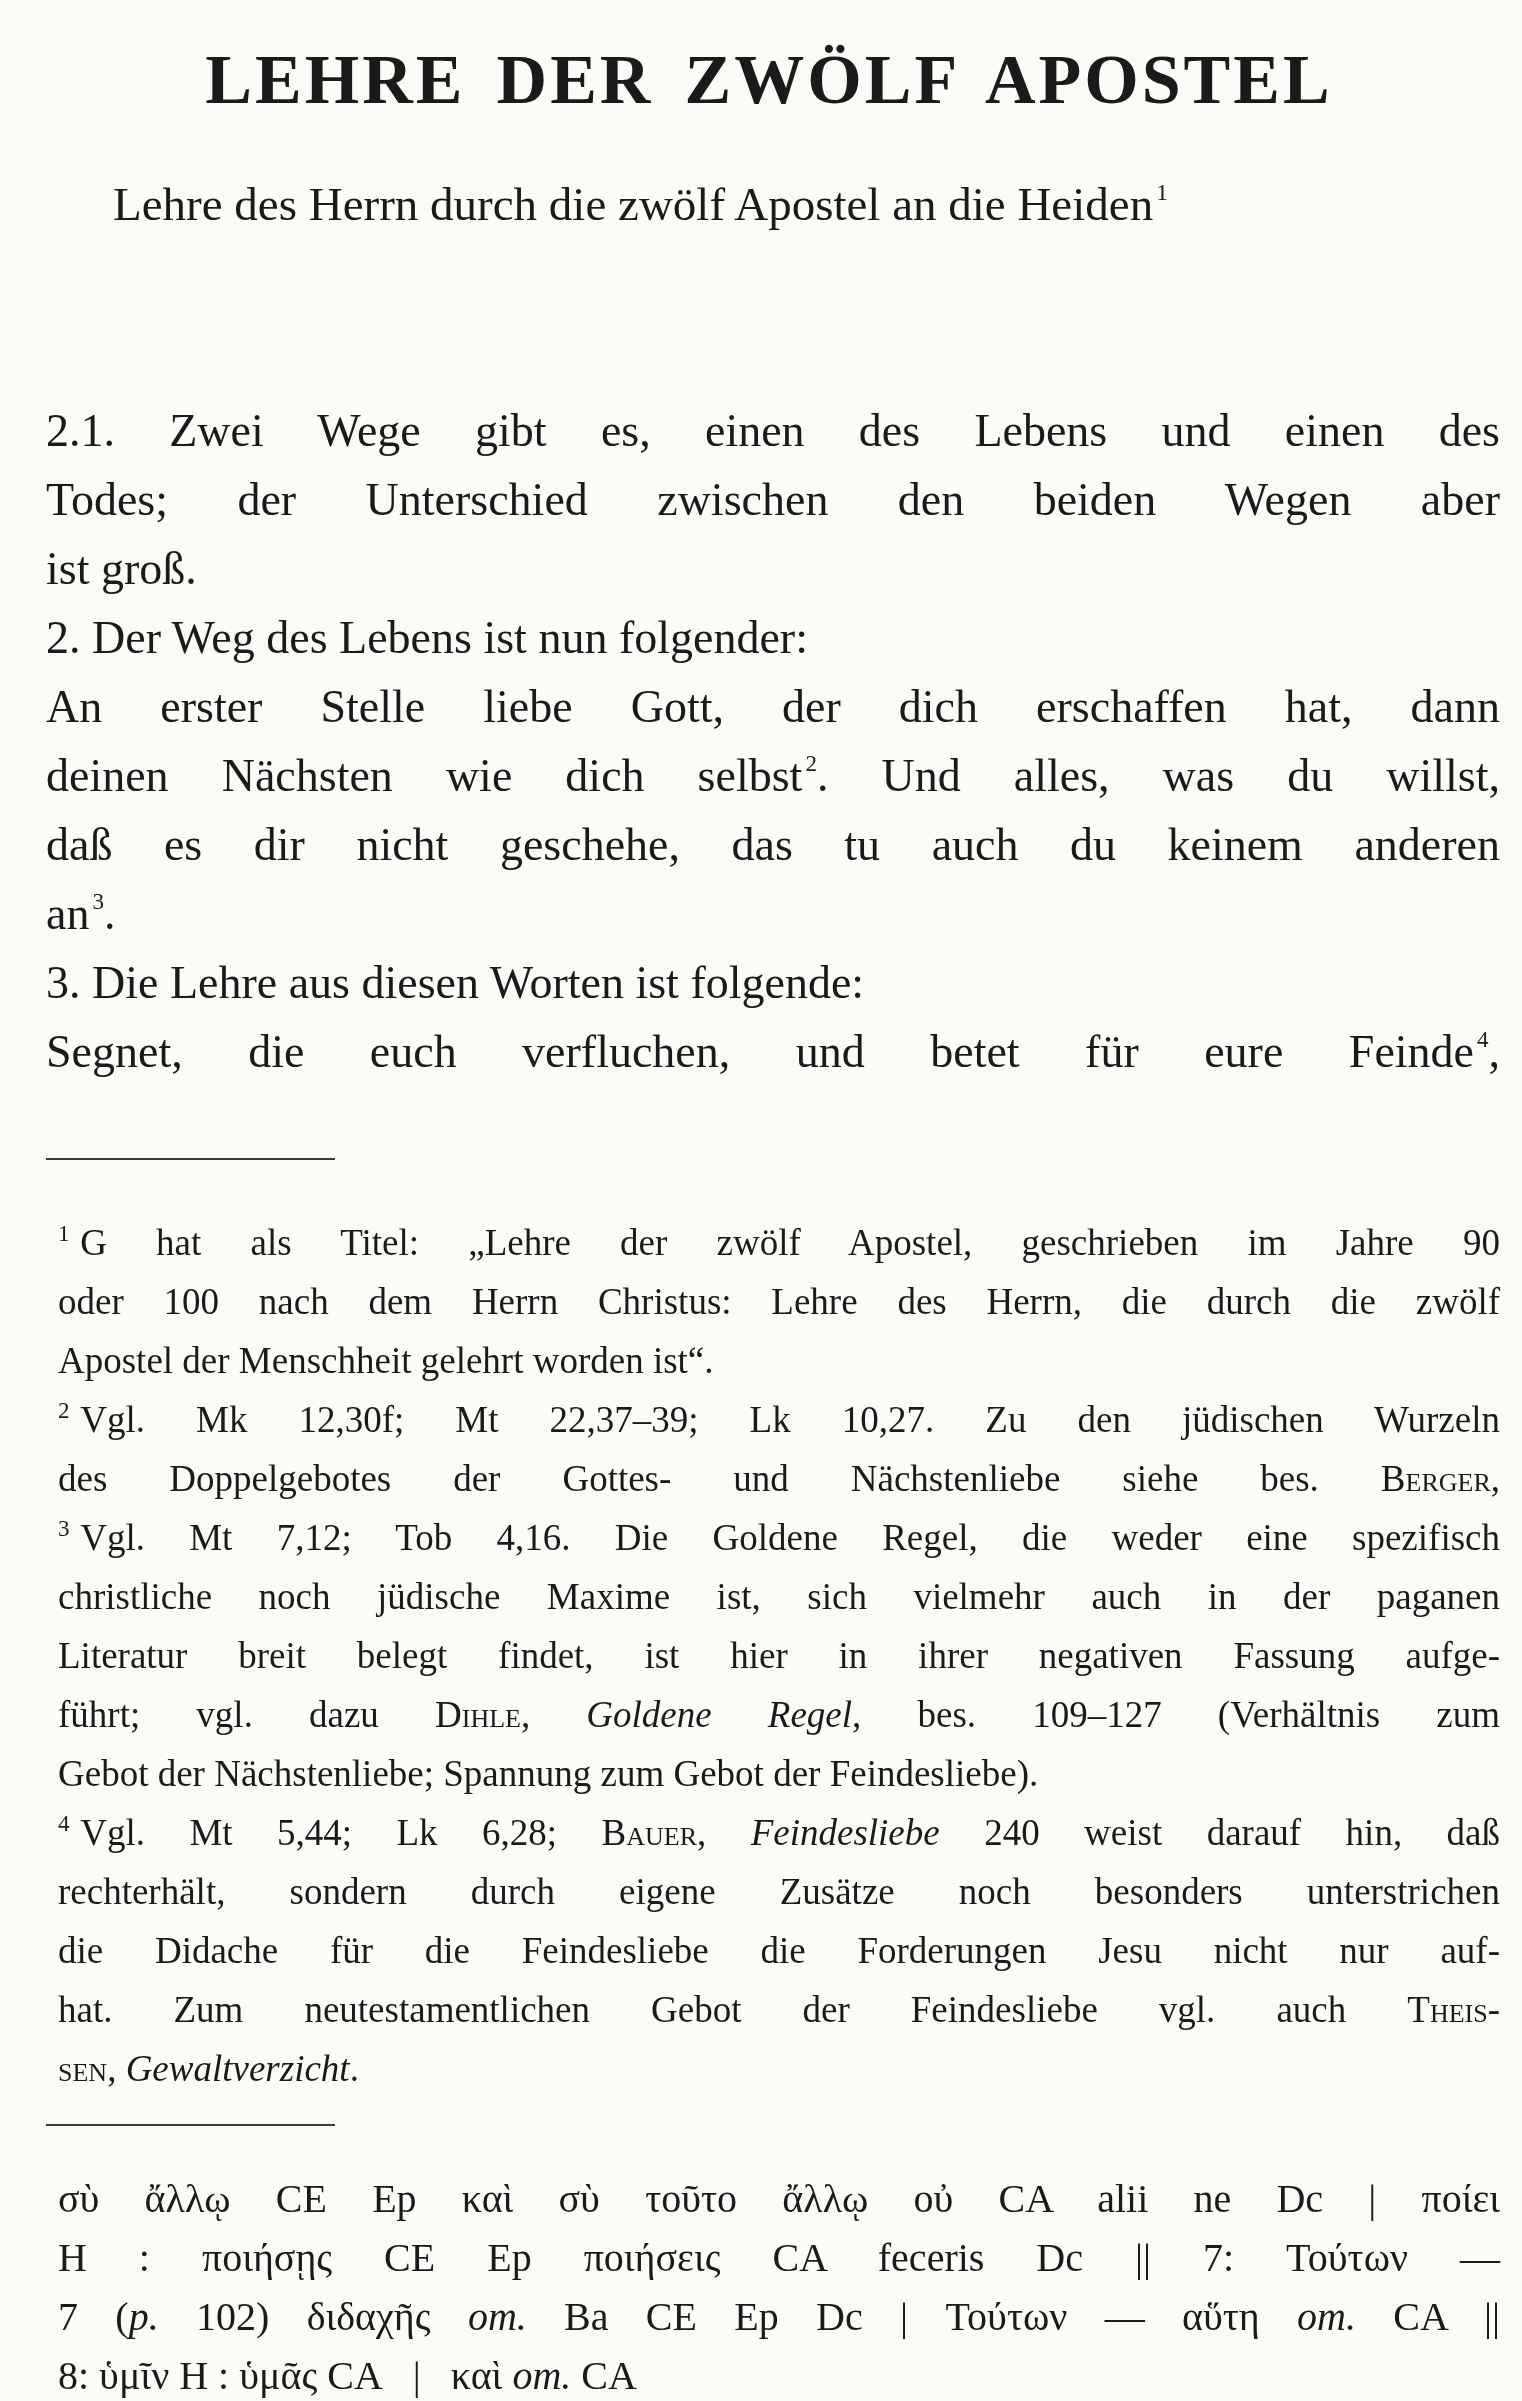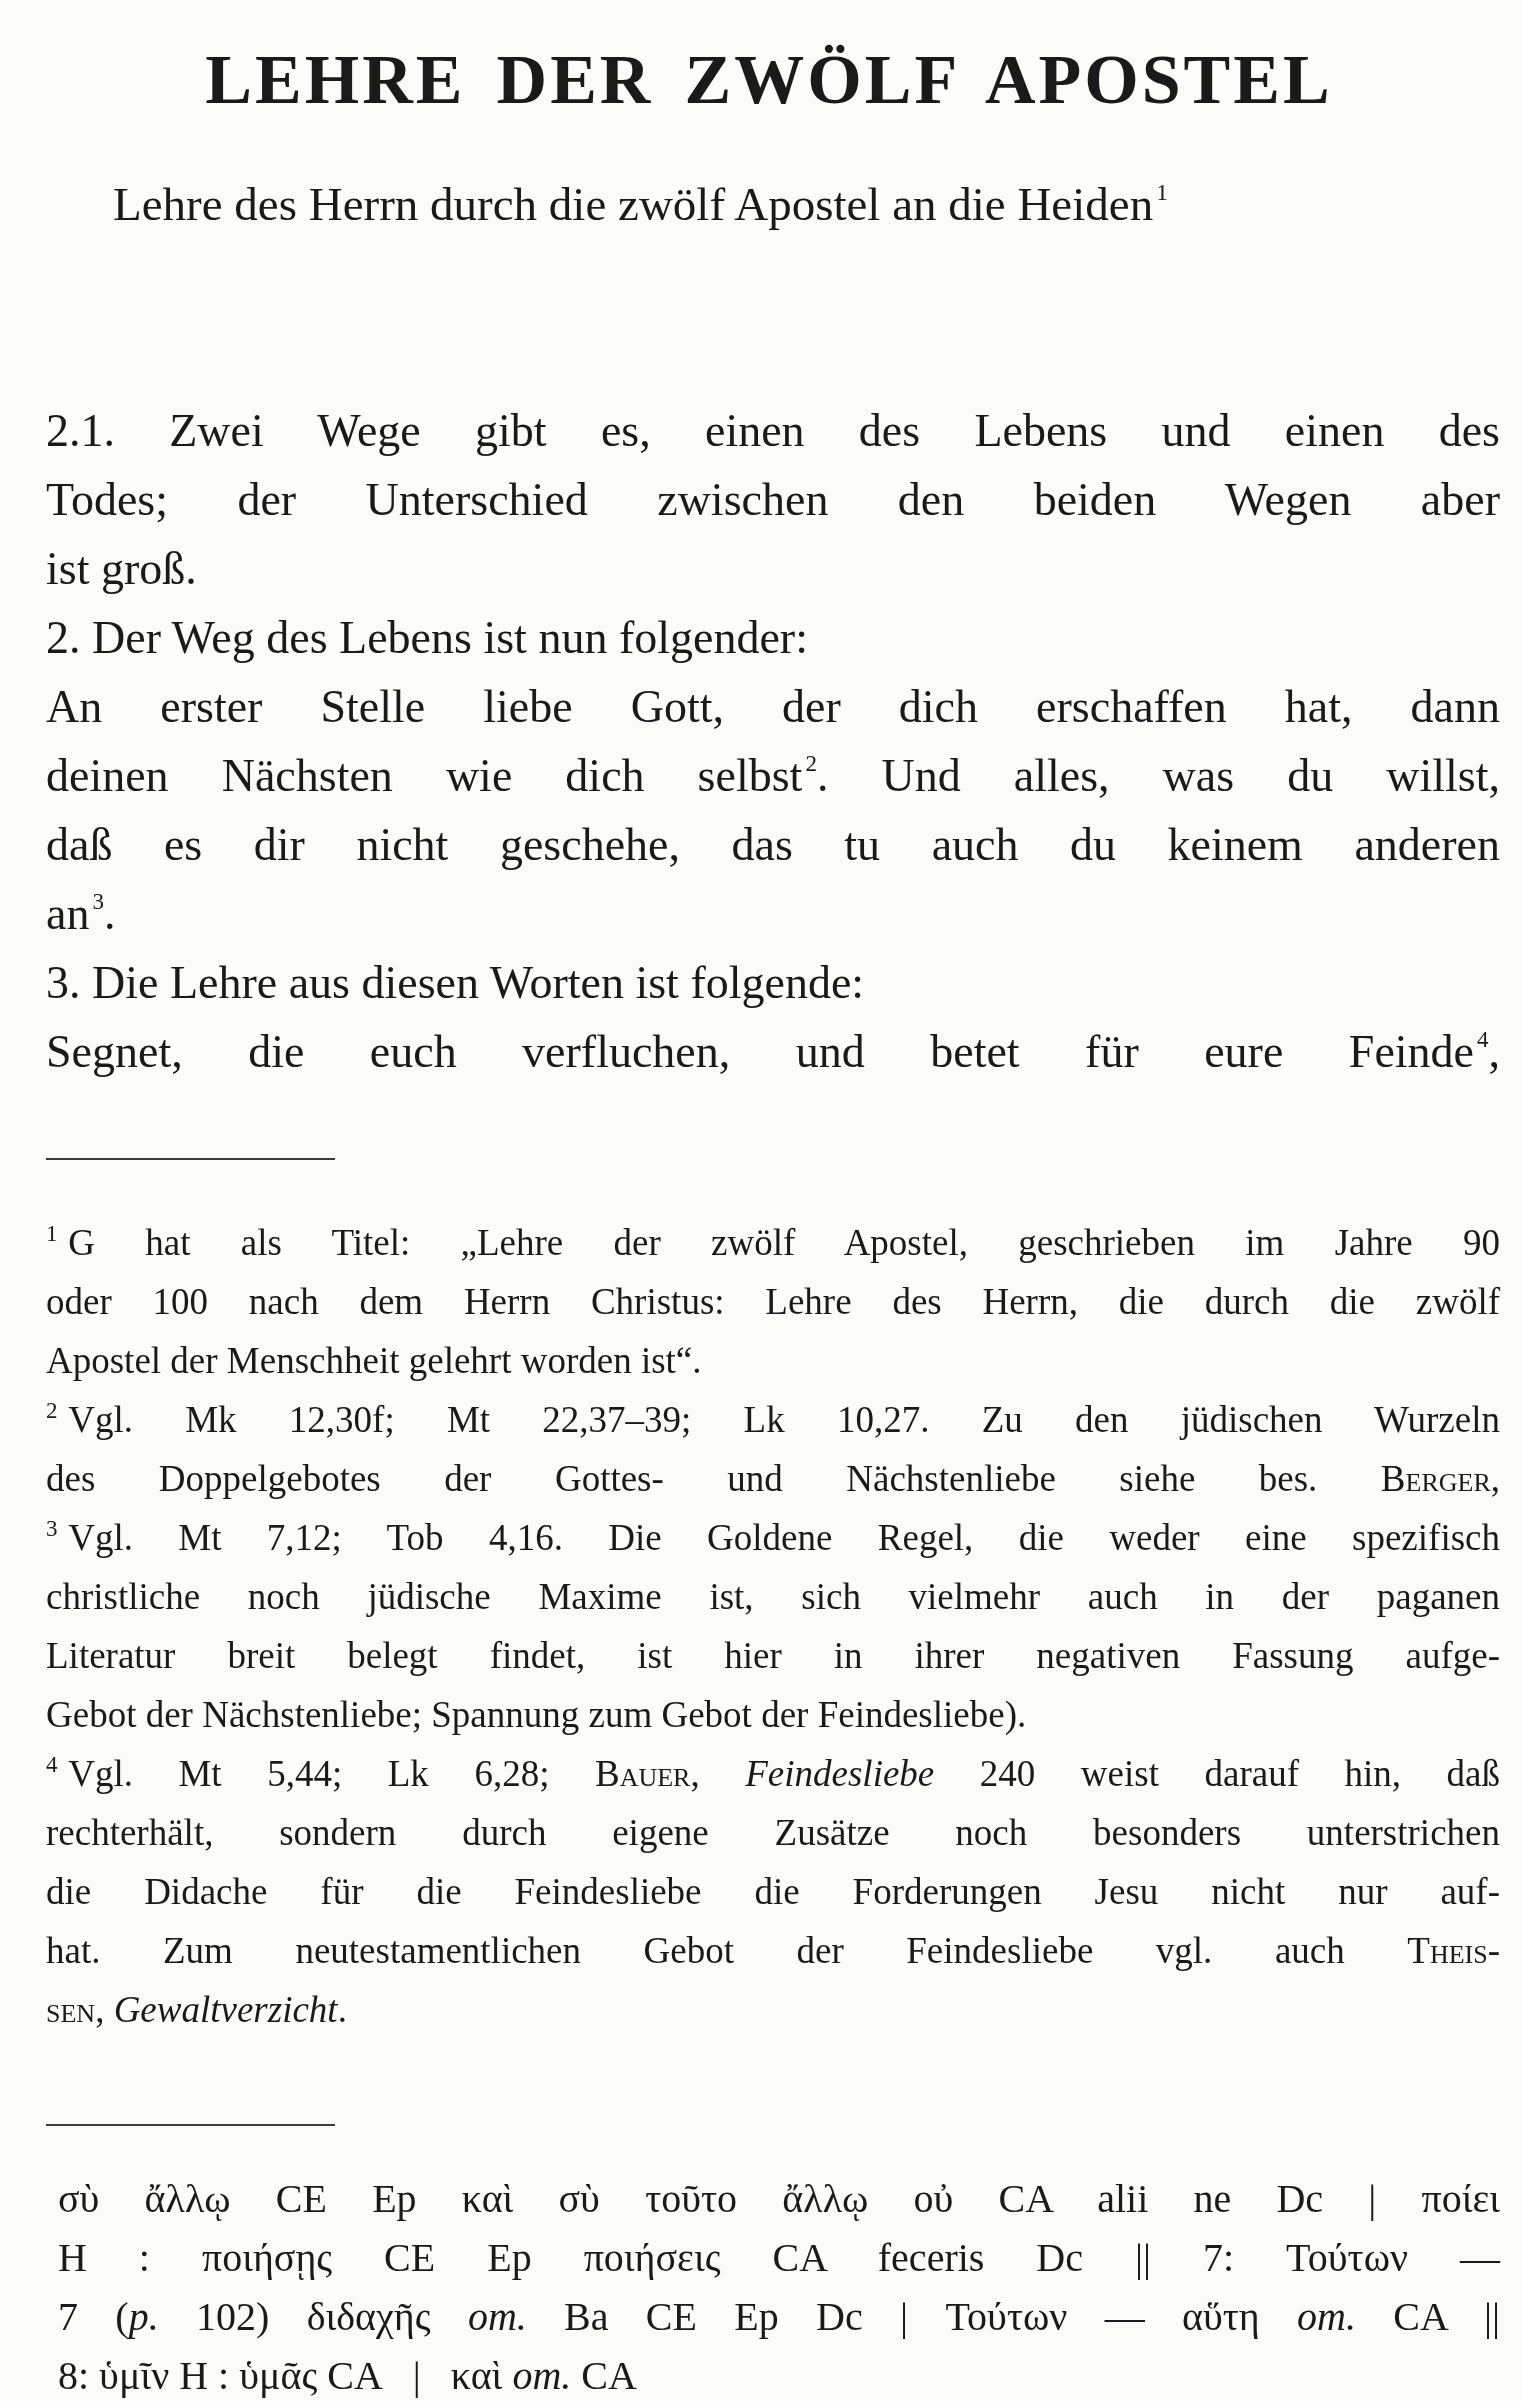--- a/index.html
+++ b/index.html
@@ -89,20 +89,21 @@
       top: 1213px;
       font-size: 37px;
       line-height: 59px;
     }
     .footnotes .line {
       display: block;
       white-space: nowrap;
       text-align: justify;
       text-align-last: justify;
       height: 59px;
+      margin-left: 12px;
     }
     .footnotes .line.last {
       text-align-last: left;
     }
     .fn-num {
       font-size: 23px;
       vertical-align: 13.7px;
       line-height: 0;
       margin-right: 10.7px;
     }
@@ -160,20 +161,21 @@
     <span class="line"><span class="fn-num">1</span><span>G hat als Titel: „Lehre der zwölf Apostel, geschrieben im Jahre 90</span></span>
     <span class="line">oder 100 nach dem Herrn Christus: Lehre des Herrn, die durch die zwölf</span>
     <span class="line last">Apostel der Menschheit gelehrt worden ist“.</span>
 
     <span class="line"><span class="fn-num">2</span><span>Vgl. Mk 12,30f; Mt 22,37–39; Lk 10,27. Zu den jüdischen Wurzeln</span></span>
     <span class="line"><span>des Doppelgebotes der Gottes- und Nächstenliebe siehe bes. </span><span class="sc">Berger</span><span>,</span></span>
 
     <span class="line"><span class="fn-num">3</span><span>Vgl. Mt 7,12; Tob 4,16. Die Goldene Regel, die weder eine spezifisch</span></span>
     <span class="line">christliche noch jüdische Maxime ist, sich vielmehr auch in der paganen</span>
     <span class="line">Literatur breit belegt findet, ist hier in ihrer negativen Fassung aufge-</span>
+    <span class="line"><span>führt; vgl. dazu </span><span class="sc">Dihle</span><span>, </span><span class="it">Goldene Regel</span><span>, bes. 109–127 (Verhältnis zum</span></span>
     <span class="line last">Gebot der Nächstenliebe; Spannung zum Gebot der Feindesliebe).</span>
 
     <span class="line"><span class="fn-num">4</span><span>Vgl. Mt 5,44; Lk 6,28; </span><span class="sc">Bauer</span><span>, </span><span class="it">Feindesliebe</span><span> 240 weist darauf hin, daß</span></span>
     <span class="line">rechterhält, sondern durch eigene Zusätze noch besonders unterstrichen</span>
     <span class="line">die Didache für die Feindesliebe die Forderungen Jesu nicht nur auf-</span>
     <span class="line"><span>hat. Zum neutestamentlichen Gebot der Feindesliebe vgl. auch </span><span class="sc">Theis-</span></span>
     <span class="line last"><span class="sc">sen</span><span>, </span><span class="it">Gewaltverzicht</span><span>.</span></span>
   </div>
 
   <div class="rule rule-2"></div>

